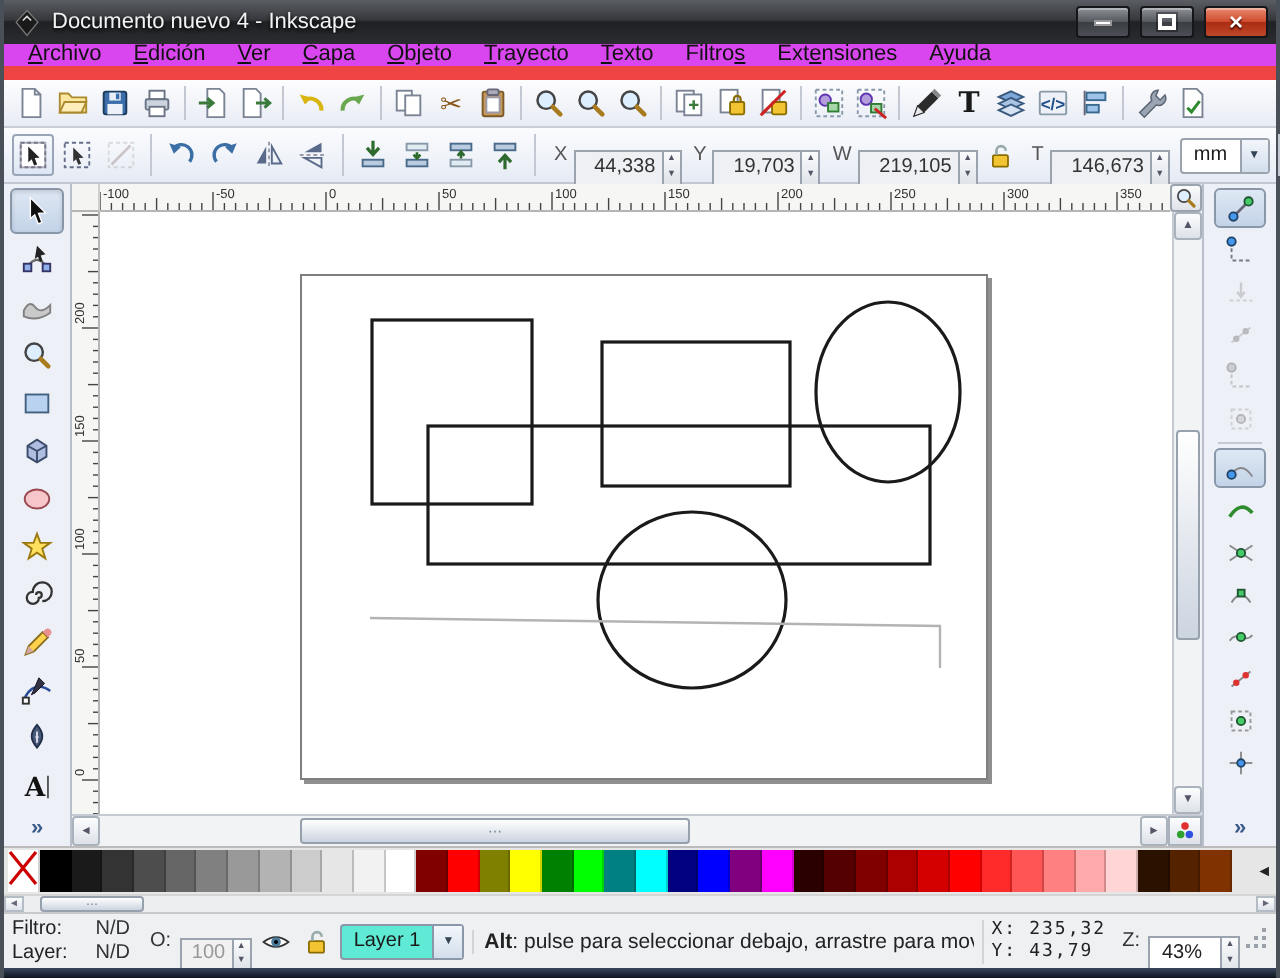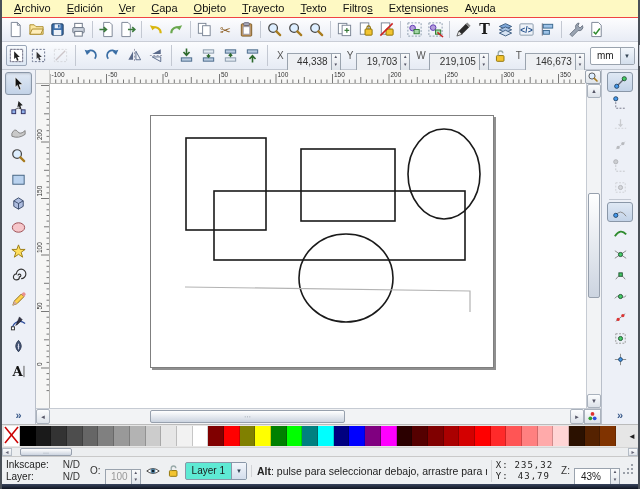--- a/index.html
+++ b/index.html
@@ -9,21 +9,21 @@
   
   .titlebar { height:22px; flex:0 0 22px; background:linear-gradient(#5a5d63 0%, #36383c 45%, #1f2124 50%, #2a2c30 100%); display:flex; align-items:center; padding:0 4px; gap:5px; }
   .titlebar .logo { width:15px; height:15px; flex:0 0 15px; }
   .titlebar .title { color:#f2f2f2; font-size:11px; text-shadow:0 1px 2px #000; flex:1 1 auto; white-space:nowrap; overflow:hidden; }
   .winbtn { width:27px; height:16px; border:1px solid #14161a; border-radius:2px; background:linear-gradient(#8d9097,#54575d 50%,#3a3d42 50%,#4b4e54); display:flex; align-items:center; justify-content:center; box-shadow:inset 0 1px 0 rgba(255,255,255,.35); }
   .winbtn.close { width:32px; background:linear-gradient(#e88a70,#cf4a2c 50%,#a82b12 50%,#c0482a); }
   .winbtn .bar { width:9px; height:3px; background:#fff; border:1px solid rgba(0,0,0,.4); }
   .winbtn .box { width:9px; height:8px; border:2px solid #fff; outline:1px solid rgba(0,0,0,.35); }
   .winbtn .x { color:#fff; font-weight:bold; font-size:12px; line-height:1; text-shadow:0 1px 1px #400; }
   
-  .menubar { height:18px; flex:0 0 18px; background:#fef9c3; border-bottom:1px solid #ef4444; display:flex; align-items:center; padding-left:4px; }
+  .menubar { height:18px; flex:0 0 18px; background:#d946ef; border-bottom:7px solid #ef4444; display:flex; align-items:center; padding-left:4px; }
   .menu-item { padding:1px 8px 2px; font-size:11px; color:#111; }
   
   .cmdbar { height:24px; flex:0 0 24px; background:linear-gradient(#fdfdfe,#e8ecf5); border-bottom:1px solid #c9cdd6; display:flex; align-items:center; padding-left:3px; }
   .ctlbar { height:28px; flex:0 0 28px; background:linear-gradient(#fbfcfe,#e6ebf4); border-bottom:1px solid #c1c7d1; display:flex; align-items:center; padding-left:4px; gap:1px; }
   .tb-btn { width:21px; height:21px; display:flex; align-items:center; justify-content:center; border:1px solid transparent; border-radius:2px; flex:0 0 auto; }
   .tb-btn.framed { border-color:#9aa6b8; background:linear-gradient(#f7fafd,#dde7f3); }
   .tb-btn.disabled { opacity:.38; filter:grayscale(.8); }
   .sep { width:1px; align-self:stretch; margin:3px 3px; background:#c3c8d2; flex:0 0 1px; }
   .ic { display:flex; align-items:center; justify-content:center; }
   .fld-label { color:#555; font-size:10px; margin:0 2px 0 5px; }
@@ -83,33 +83,51 @@
   .fs-block .val { color:#333; }
   .o-label { font-size:10px; color:#333; margin-left:6px; }
   .spin.small .val { width:26px; background:#f1f1f1; color:#999; }
   .spin.small { height:16px; }
   .sb-icon { width:20px; height:20px; display:flex; align-items:center; justify-content:center; }
   .layer-combo { display:flex; height:18px; border:1px solid #8a97a8; border-radius:2px; background:#5eead4; flex:0 0 auto; }
   .layer-combo .txt { padding:0 6px; font-size:10px; display:flex; align-items:center; white-space:nowrap; }
   .layer-combo .dd { width:15px; background:linear-gradient(#f2f6fb,#d3deec); border-left:1px solid #8a97a8; font-size:6px; color:#345; display:flex; align-items:center; justify-content:center; }
   .sb-msg { flex:1 1 auto; font-size:10.5px; color:#222; white-space:nowrap; overflow:hidden; min-width:0; border-left:1px solid #d2d4d7; padding-left:5px; }
   .xy-block { flex:0 0 auto; border-left:1px solid #d2d4d7; padding:0 4px; font-family:"DejaVu Sans Mono",monospace; font-size:9px; line-height:11px; color:#222; display:grid; grid-template-columns:auto auto; column-gap:6px; letter-spacing:1px; }
-  .xy-block .num { text-align:center; }
+  .xy-block .num { text-align:left; }
   .z-label { font-size:10px; color:#333; }
   .spin.zoomf .val { width:36px; background:#fff; justify-content:center; color:#222; }
   .grip { width:10px; height:18px; position:relative; flex:0 0 10px; }
   .grip i { position:absolute; width:2px; height:2px; background:#9aa0a8; box-shadow:-4px 4px 0 #9aa0a8, 0 4px 0 #9aa0a8, -8px 8px 0 #9aa0a8, -4px 8px 0 #9aa0a8, 0 8px 0 #9aa0a8; right:1px; top:2px; }
   .win-bottom { flex:0 0 5px; background:linear-gradient(#39455e,#0e1420); }
   .u { text-decoration:underline; }
 </style>
 </head>
 <body>
 
 <div class="win">
 
+  <div class="titlebar">
+    <span class="logo ic" id="winlogo">
+        <svg width="15" height="15" viewBox="0 0 18 18" xmlns="http://www.w3.org/2000/svg">
+          <path d="M9 1.5 L15.5 8.5 L9 16.5 L2.5 8.5 Z" fill="#1a1a1a" stroke="#777" stroke-width="0.8"></path>
+          <path d="M6.5 7.5 L9 5 L11.5 7.5" fill="none" stroke="#ddd"></path>
+        </svg>
+      </span>
+    <span class="title">Documento nuevo 4 - Inkscape</span>
+    <span class="winbtn">
+        <span class="bar"></span>
+      </span>
+    <span class="winbtn">
+        <span class="box"></span>
+      </span>
+    <span class="winbtn close">
+        <span class="x">×</span>
+      </span>
+  </div>
 
   <div class="menubar" id="menubar">
       <span class="menu-item"><span class="u">A</span>rchivo</span>
       <span class="menu-item"><span class="u">E</span>dición</span>
       <span class="menu-item"><span class="u">V</span>er</span>
       <span class="menu-item"><span class="u">C</span>apa</span>
       <span class="menu-item"><span class="u">O</span>bjeto</span>
       <span class="menu-item"><span class="u">T</span>rayecto</span>
       <span class="menu-item"><span class="u">T</span>exto</span>
       <span class="menu-item">Filtro<span class="u">s</span></span>
@@ -997,21 +1015,21 @@
   <div class="pal-scroll">
     <div class="mini">◄</div>
     <div class="mtrack">
       <div class="mthumb">⋯</div>
     </div>
     <div class="mini">►</div>
   </div>
 
   <div class="statusbar">
     <div class="fs-block">
-      <span class="lab">Inkscape:</span>
+      <span class="lab">Filtro:</span>
       <span class="val">N/D</span>
       <span class="lab">Layer:</span>
       <span class="val">N/D</span>
     </div>
     <span class="o-label">O:</span>
     <div class="spin small">
       <div class="val">100</div>
       <div class="ud">
           <span>▲</span>
           <span>▼</span>

